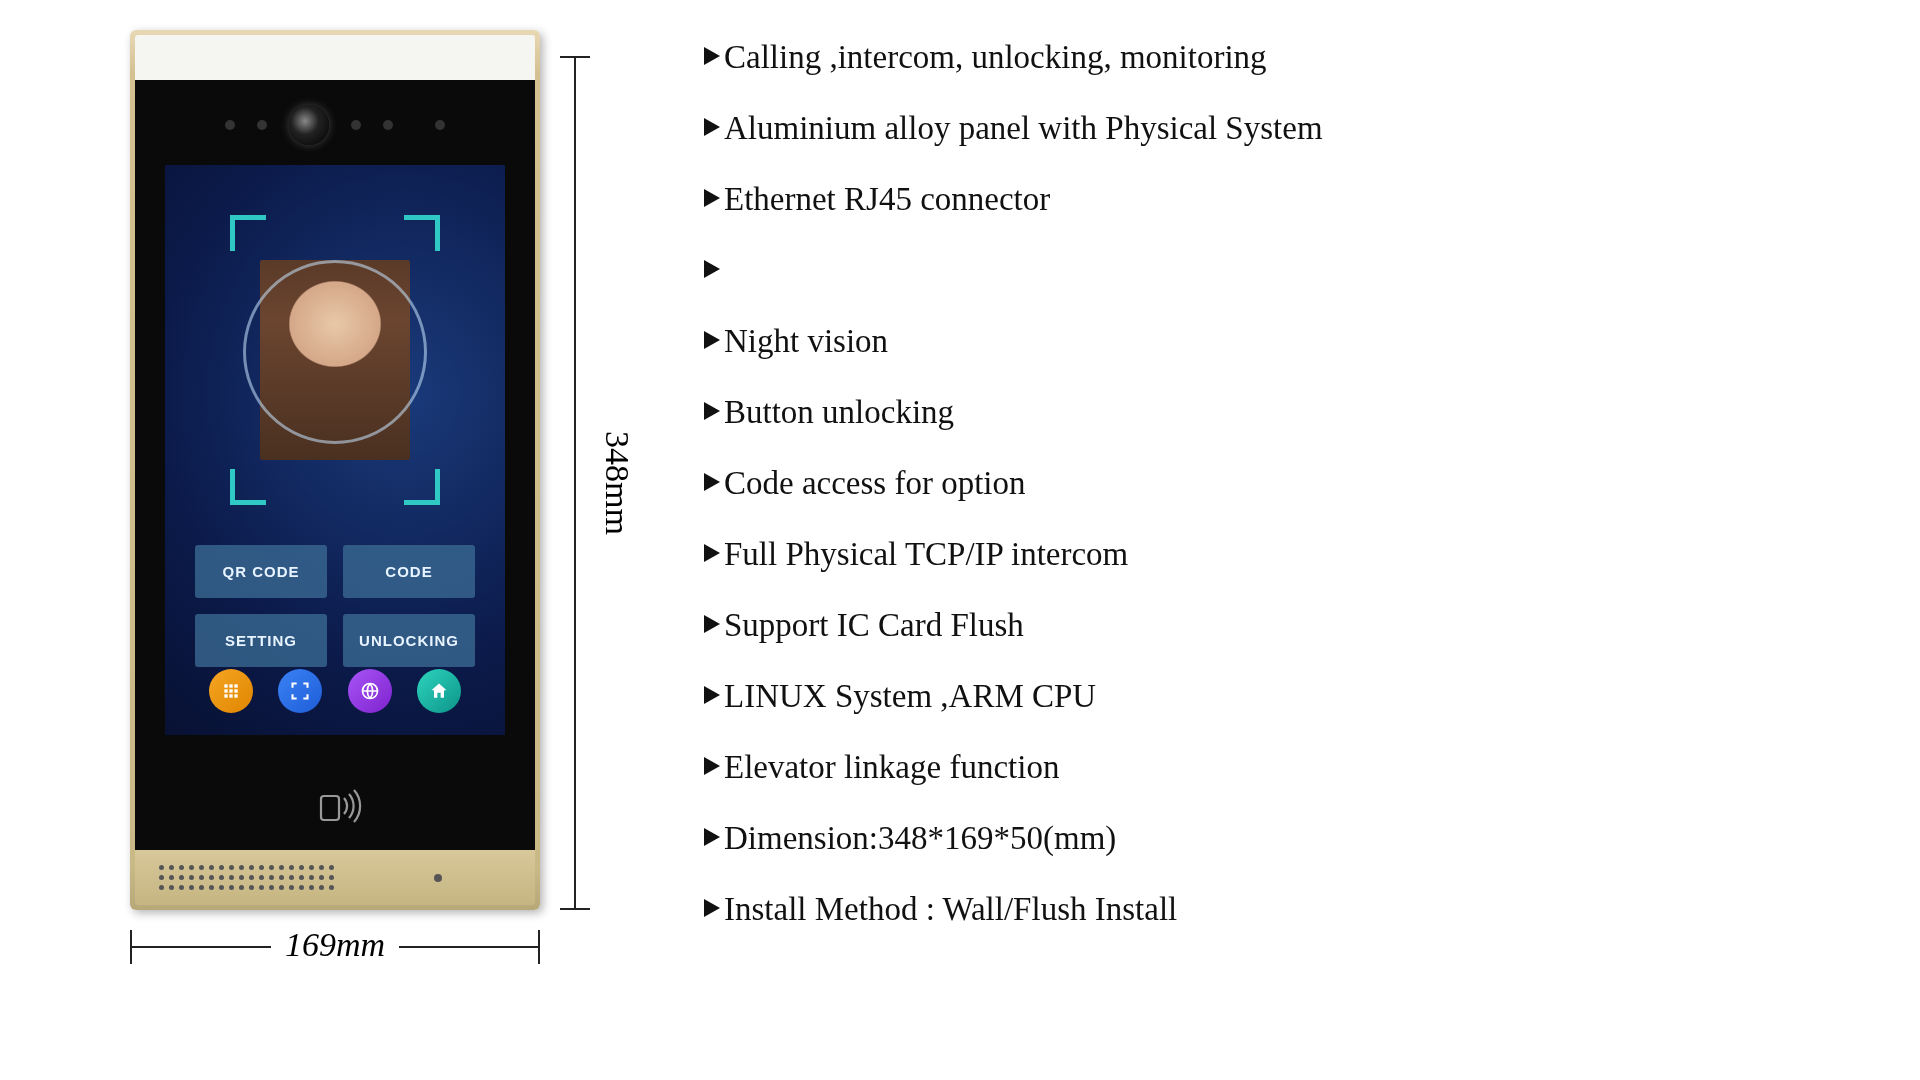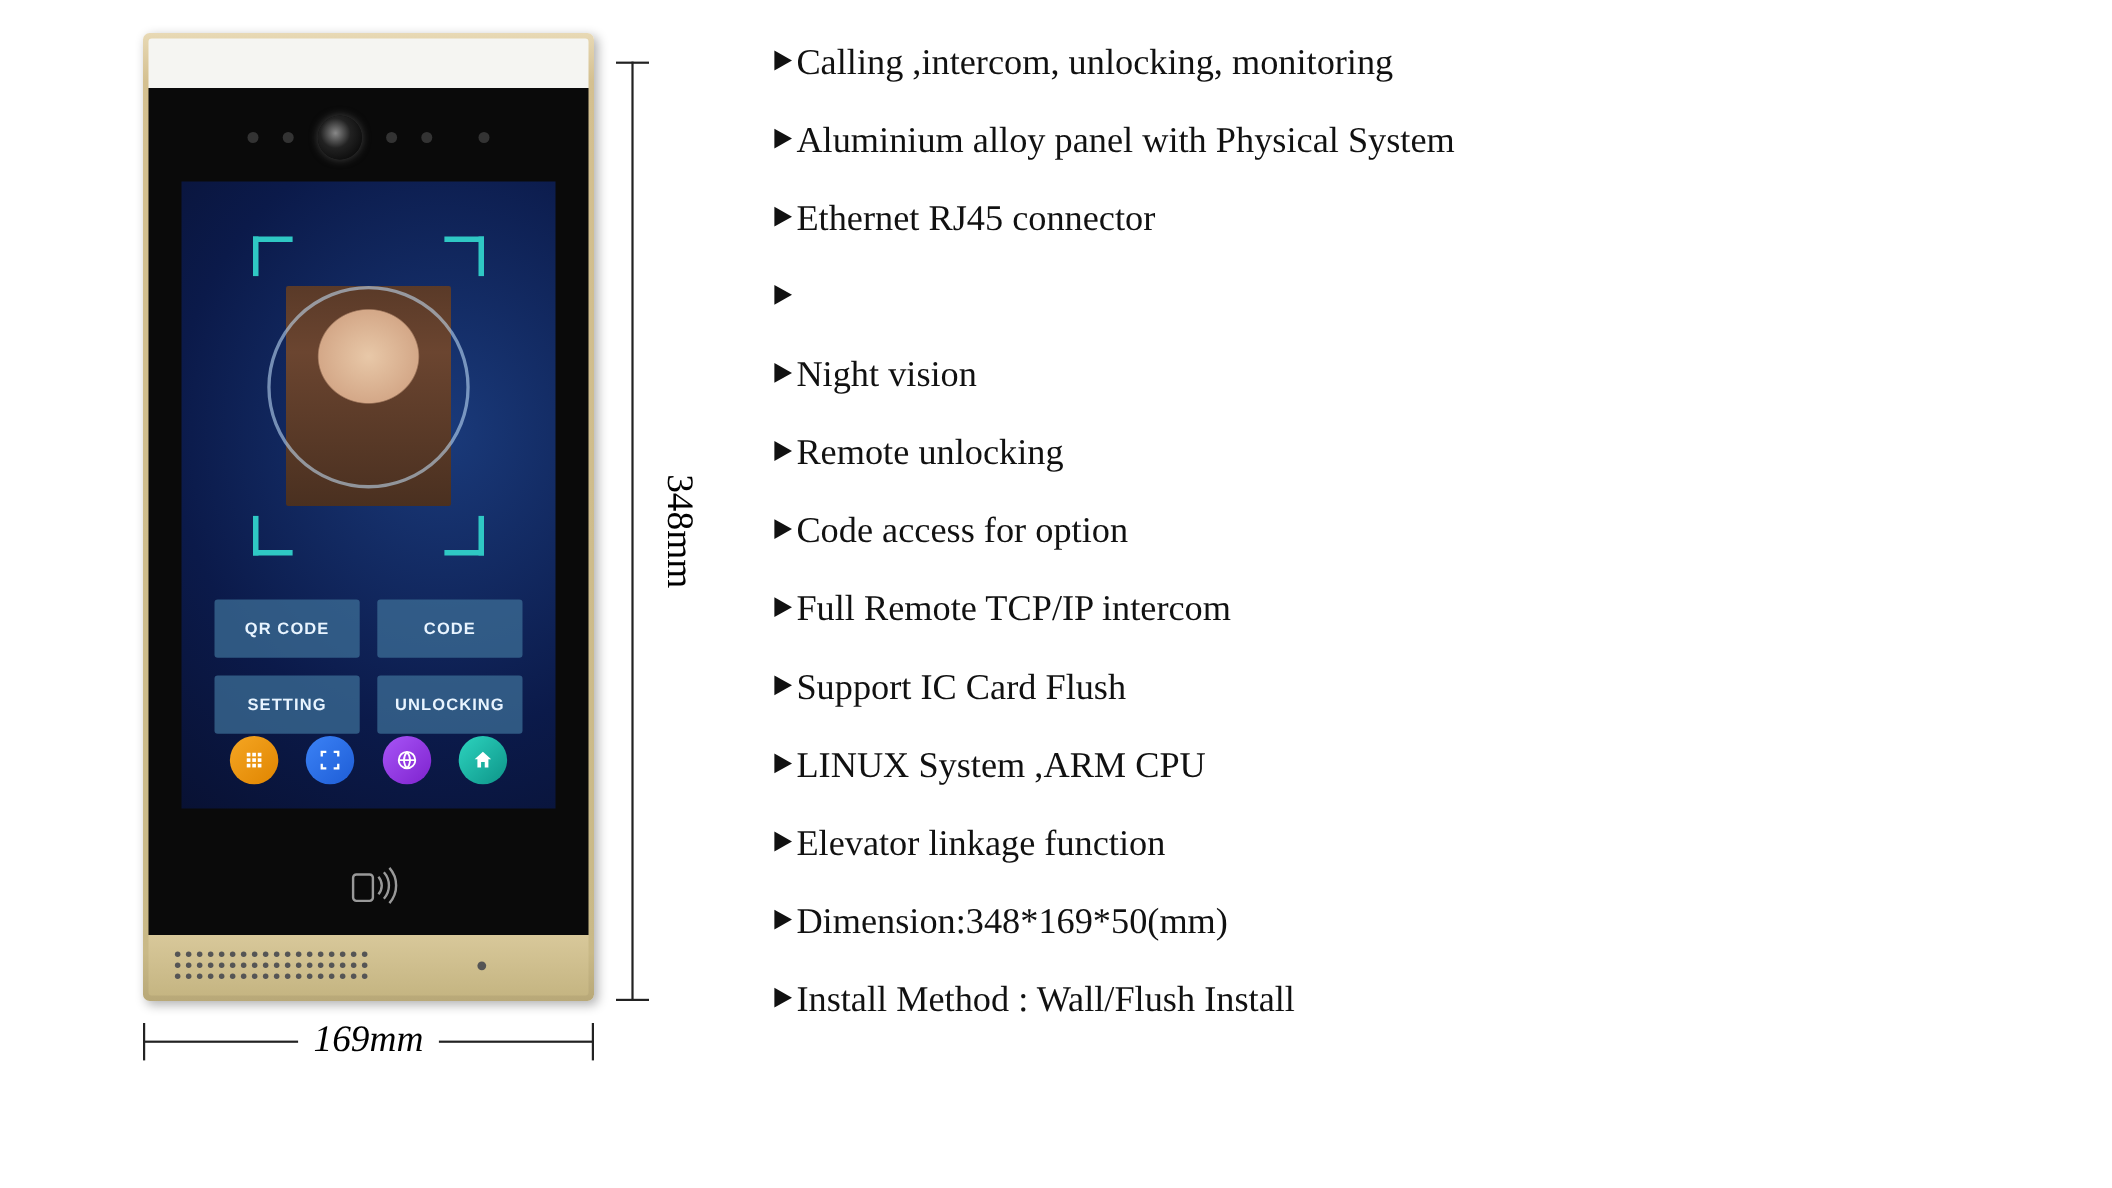--- a/index.html
+++ b/index.html
@@ -372,33 +372,33 @@
       <li>
         <span class="bullet-arrow"><svg viewBox="0 0 24 24">
             <polygon points="4,3 20,12 4,21" fill="#111"></polygon>
           </svg></span>
         <span>Night vision</span>
       </li>
       <li>
         <span class="bullet-arrow"><svg viewBox="0 0 24 24">
             <polygon points="4,3 20,12 4,21" fill="#111"></polygon>
           </svg></span>
-        <span>Remote unlocking</span>
+        <span>Button unlocking</span>
       </li>
       <li>
         <span class="bullet-arrow"><svg viewBox="0 0 24 24">
             <polygon points="4,3 20,12 4,21" fill="#111"></polygon>
           </svg></span>
         <span>Code access for option</span>
       </li>
       <li>
         <span class="bullet-arrow"><svg viewBox="0 0 24 24">
             <polygon points="4,3 20,12 4,21" fill="#111"></polygon>
           </svg></span>
-        <span>Full Remote TCP/IP intercom</span>
+        <span>Full Physical TCP/IP intercom</span>
       </li>
       <li>
         <span class="bullet-arrow"><svg viewBox="0 0 24 24">
             <polygon points="4,3 20,12 4,21" fill="#111"></polygon>
           </svg></span>
         <span>Support IC Card Flush</span>
       </li>
       <li>
         <span class="bullet-arrow"><svg viewBox="0 0 24 24">
             <polygon points="4,3 20,12 4,21" fill="#111"></polygon>

